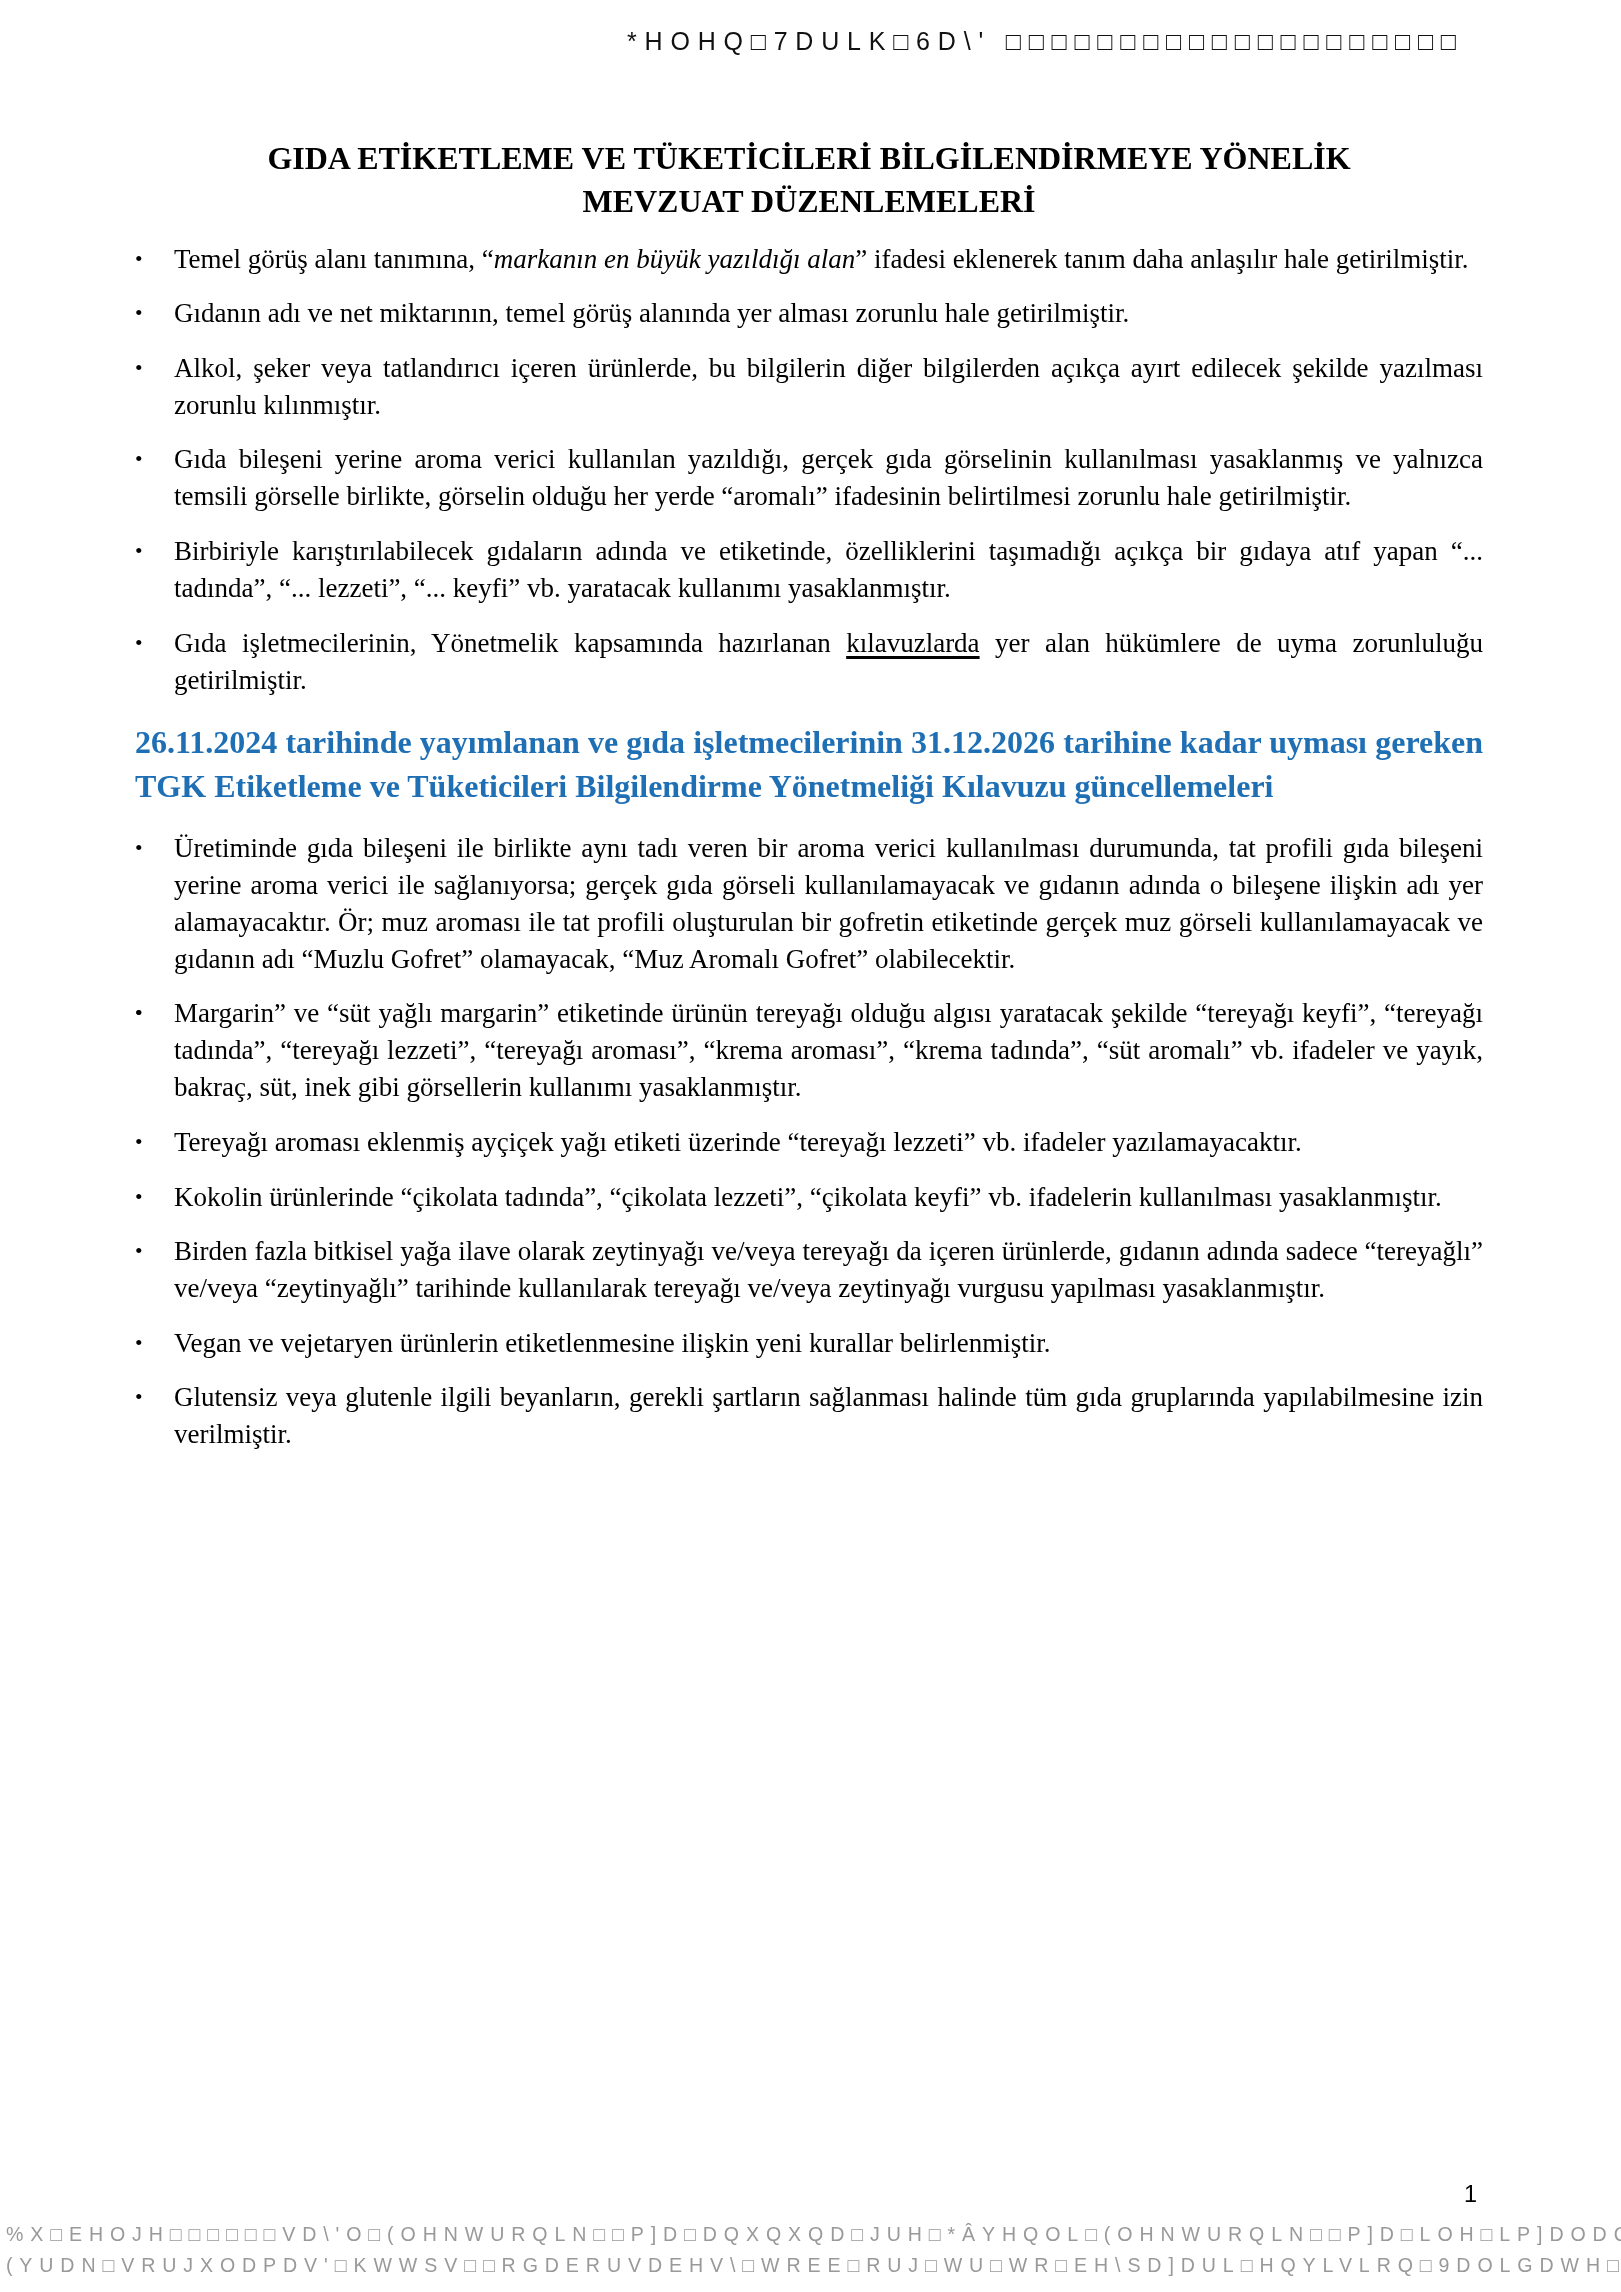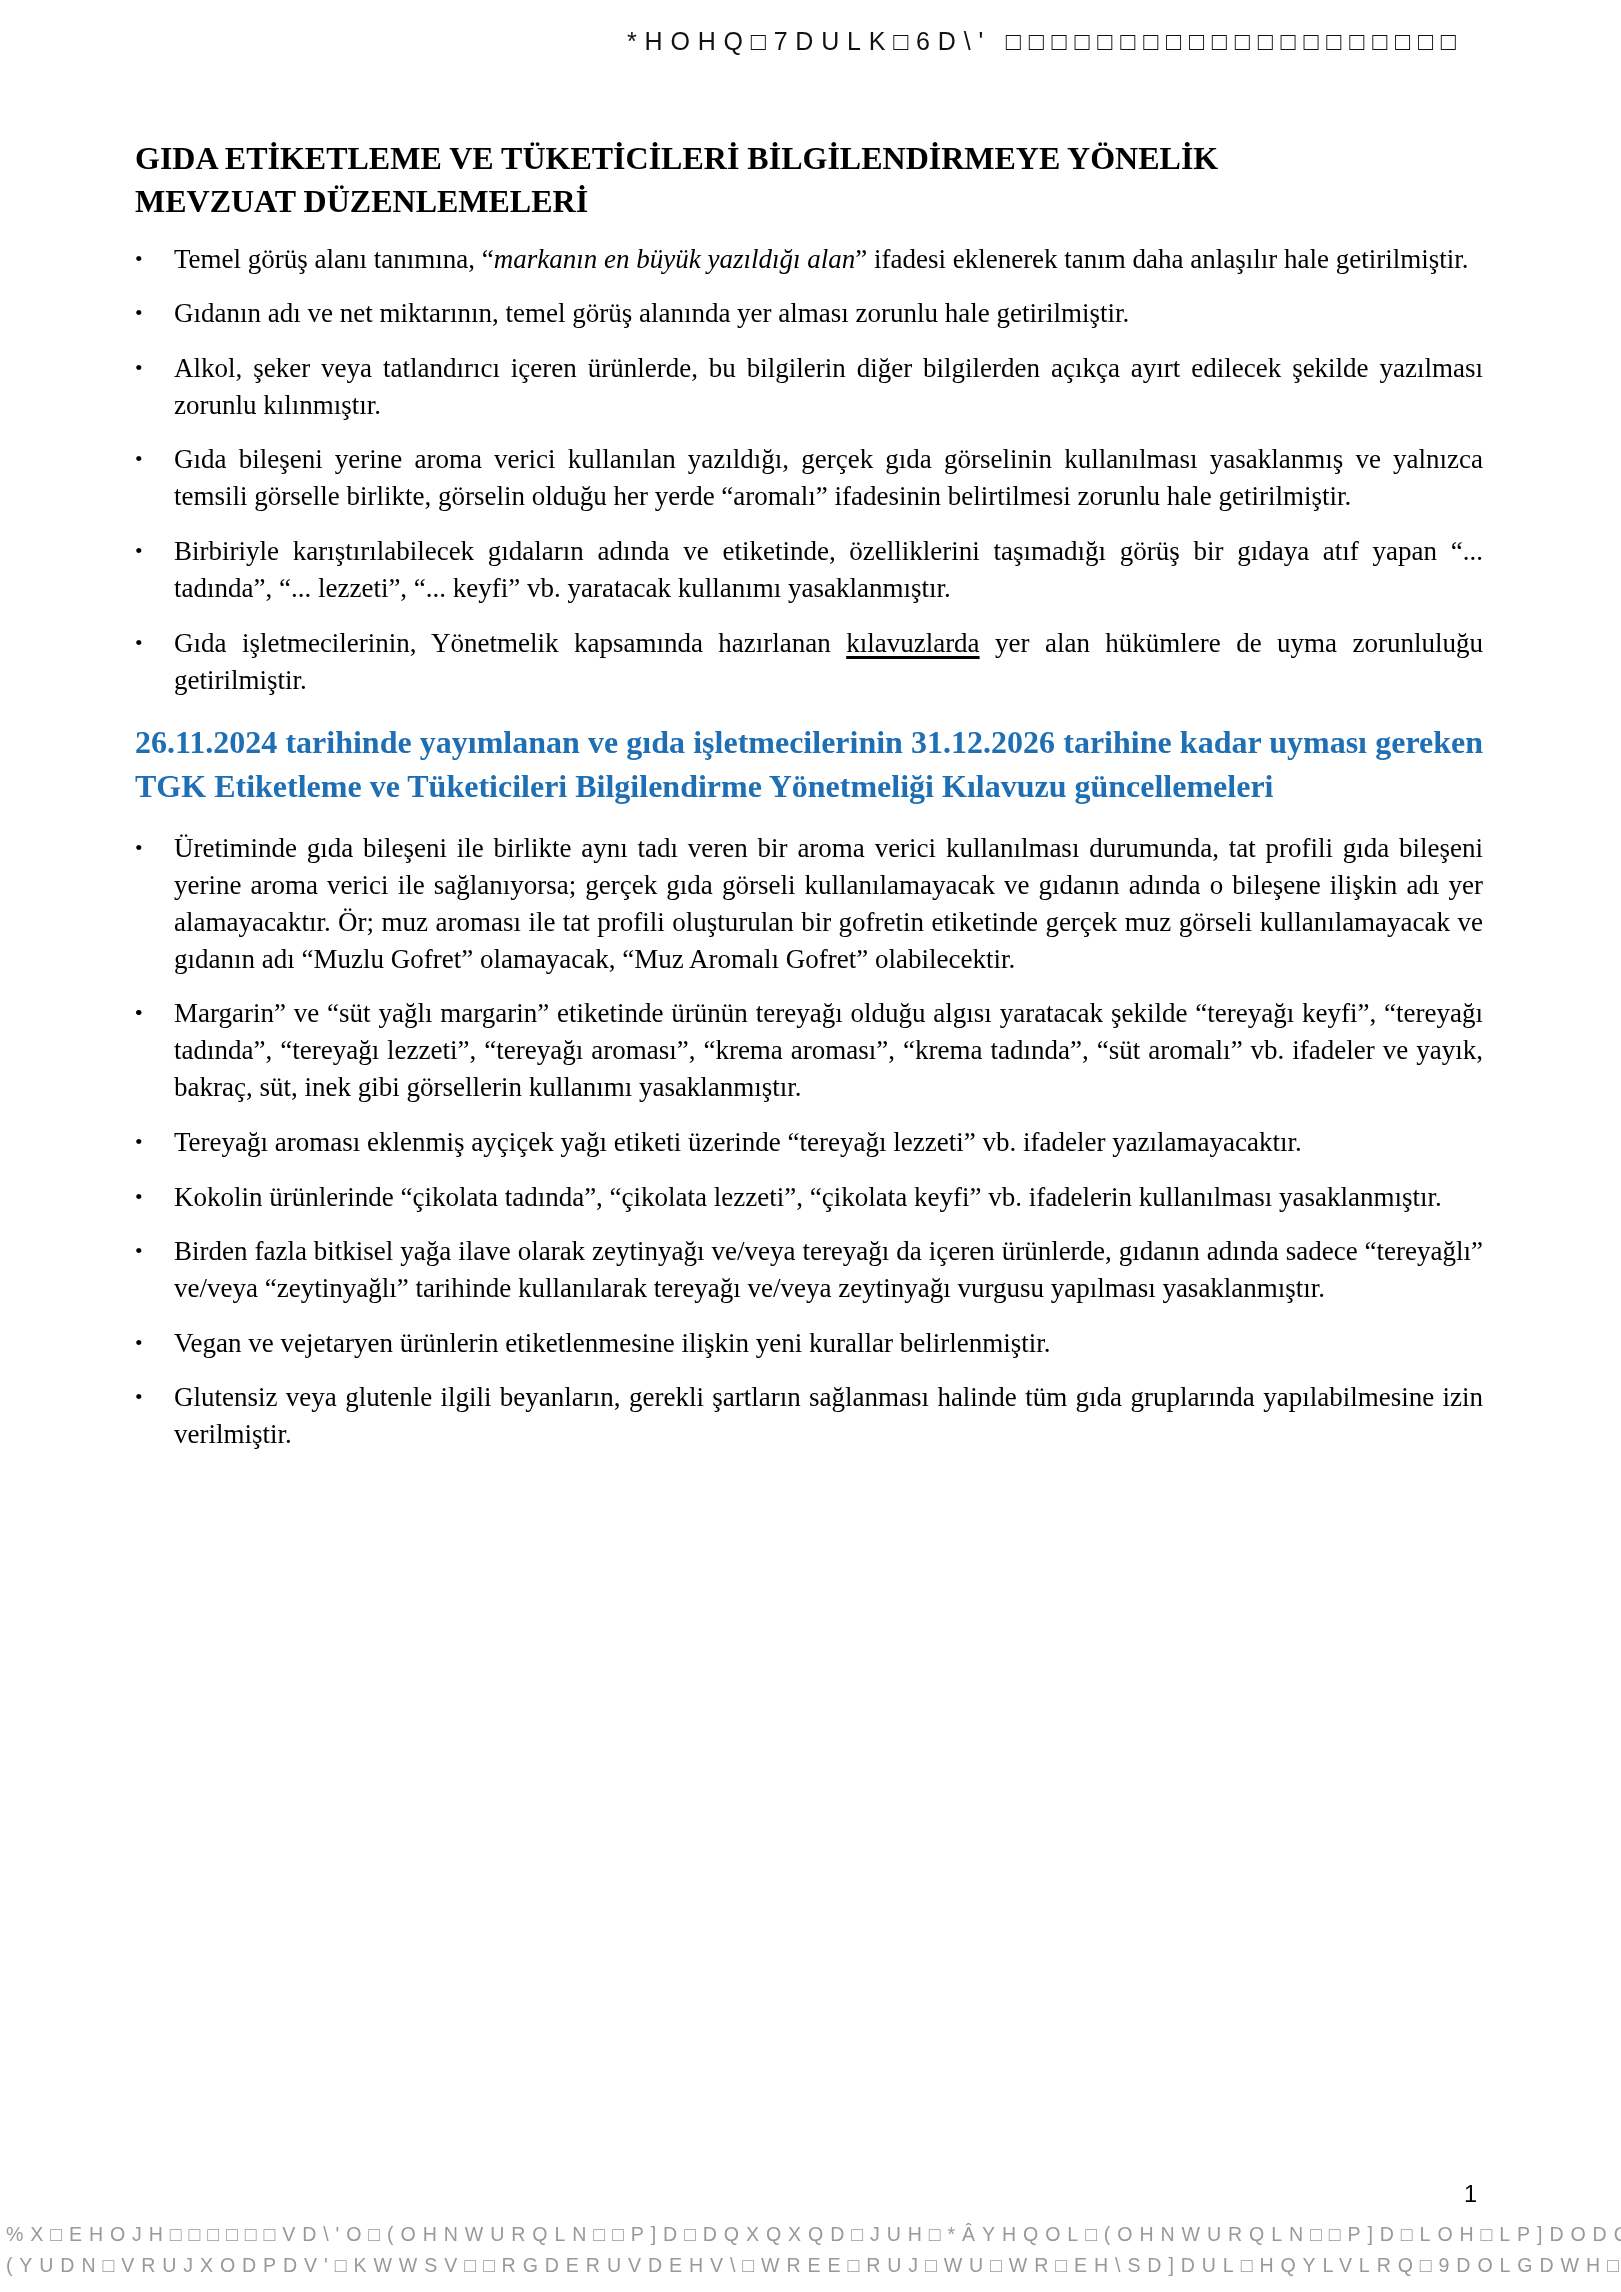--- a/index.html
+++ b/index.html
@@ -1,21 +1,21 @@
 <!DOCTYPE html>
 <html><head>
 <meta charset="utf-8">
 <style>
   html, body { margin: 0; padding: 0; background: #ffffff; }
   body { width: 1621px; height: 2293px; position: relative; overflow: hidden;
          font-family: "Liberation Serif", serif; color: #000; }
   .hdr { position: absolute; top: 27.4px; left: 627px; font-family: "Liberation Sans", sans-serif;
          font-size: 25px; letter-spacing: 7.8px; color: #111; white-space: nowrap; }
   .page { position: absolute; left: 135px; width: 1348px; top: 137px; }
-  .title { font-weight: bold; font-size: 32px; line-height: 43px; margin: 0 0 17.6px 0; }
+  .title { text-align: center; font-weight: bold; font-size: 32px; line-height: 43px; margin: 0 0 17.6px 0; }
   .sec { color: #1f6fb5; font-weight: bold; font-size: 32px; line-height: 44px; text-align: justify;
          margin: 0 0 21.6px 0; }
   ul { list-style: none; margin: 0 0 21.6px 0; padding: 0; }
   li { position: relative; padding-left: 39px; font-size: 27px; line-height: 37px;
        text-align: justify; margin-bottom: 17.6px; }
   li .bul { position: absolute; left: 0; top: 0; font-size: 21.6px; }
   b { font-weight: normal; }
   i { font-style: italic; }
   u { text-decoration: underline; text-decoration-thickness: 2.9px; text-underline-offset: 3.9px; }
   .pnum { position: absolute; top: 2181px; left: 1464px; font-family: "Liberation Sans", sans-serif; font-size: 23.5px; }
@@ -33,21 +33,21 @@
   <div class="title">
     <div>GIDA ETİKETLEME VE TÜKETİCİLERİ BİLGİLENDİRMEYE YÖNELİK</div>
     <div>MEVZUAT DÜZENLEMELERİ</div>
   </div>
 
   <ul>
       <li><span class="bul">•</span><b>Temel görüş alanı tanımına,</b><span> “</span><i>markanın en büyük yazıldığı alan</i><span>” ifadesi eklenerek tanım daha anlaşılır hale getirilmiştir.</span></li>
       <li><span class="bul">•</span><b>Gıdanın adı ve net miktarının,</b><span> temel görüş alanında yer alması zorunlu hale getirilmiştir.</span></li>
       <li><span class="bul">•</span><b>Alkol, şeker</b><span> veya </span><b>tatlandırıcı içeren ürünlerde</b><span>, bu bilgilerin diğer bilgilerden açıkça ayırt edilecek şekilde yazılması zorunlu kılınmıştır.</span></li>
       <li><span class="bul">•</span><b>Gıda bileşeni yerine aroma verici kullanılan yazıldığı</b><span>, gerçek gıda görselinin kullanılması yasaklanmış ve yalnızca temsili görselle birlikte, görselin olduğu her yerde “aromalı” ifadesinin belirtilmesi zorunlu hale getirilmiştir.</span></li>
-      <li><span class="bul">•</span><span>Birbiriyle karıştırılabilecek gıdaların adında ve etiketinde, özelliklerini taşımadığı görüş bir gıdaya atıf yapan </span><b>“... tadında”, “... lezzeti”, “... keyfi” vb.</b><span> yaratacak kullanımı yasaklanmıştır.</span></li>
+      <li><span class="bul">•</span><span>Birbiriyle karıştırılabilecek gıdaların adında ve etiketinde, özelliklerini taşımadığı açıkça bir gıdaya atıf yapan </span><b>“... tadında”, “... lezzeti”, “... keyfi” vb.</b><span> yaratacak kullanımı yasaklanmıştır.</span></li>
       <li><span class="bul">•</span><b>Gıda işletmecilerinin</b><span>, Yönetmelik kapsamında hazırlanan </span><b><u>kılavuzlarda</u></b><span> yer alan hükümlere de uyma zorunluluğu getirilmiştir.</span></li>
     </ul>
 
   <div class="sec">26.11.2024 tarihinde yayımlanan ve gıda işletmecilerinin 31.12.2026 tarihine kadar uyması gereken TGK Etiketleme ve Tüketicileri Bilgilendirme Yönetmeliği Kılavuzu güncellemeleri</div>
   <ul>
       <li><span class="bul">•</span><span>Üretiminde gıda bileşeni ile birlikte aynı tadı veren bir </span><b>aroma verici</b><span> kullanılması durumunda, </span><b>tat profili gıda bileşeni yerine aroma verici ile sağlanıyorsa;</b><span> gerçek gıda görseli kullanılamayacak ve gıdanın adında o bileşene ilişkin adı yer alamayacaktır. Ör; muz aroması ile tat profili oluşturulan bir gofretin etiketinde </span><b>gerçek muz görseli kullanılamayacak ve gıdanın adı “Muzlu Gofret” olamayacak, “Muz Aromalı Gofret” olabilecektir.</b></li>
       <li><span class="bul">•</span></li>
       <li><span class="bul">•</span><span>Margarin” ve “süt yağlı margarin” etiketinde ürünün tereyağı olduğu algısı yaratacak şekilde “tereyağı keyfi”, “tereyağı tadında”, “tereyağı lezzeti”, “tereyağı aroması”, “krema aroması”, “krema tadında”, “süt aromalı” vb. ifadeler ve yayık, bakraç, süt, inek gibi görsellerin kullanımı yasaklanmıştır.</span></li>
       <li><span class="bul">•</span><span>Tereyağı aroması eklenmiş ayçiçek yağı etiketi üzerinde “tereyağı lezzeti” vb. ifadeler yazılamayacaktır.</span></li>
       <li><span class="bul">•</span><span>Kokolin ürünlerinde </span><b>“çikolata tadında”, “çikolata lezzeti”, “çikolata keyfi”</b><span> vb. ifadelerin kullanılması yasaklanmıştır.</span></li>

